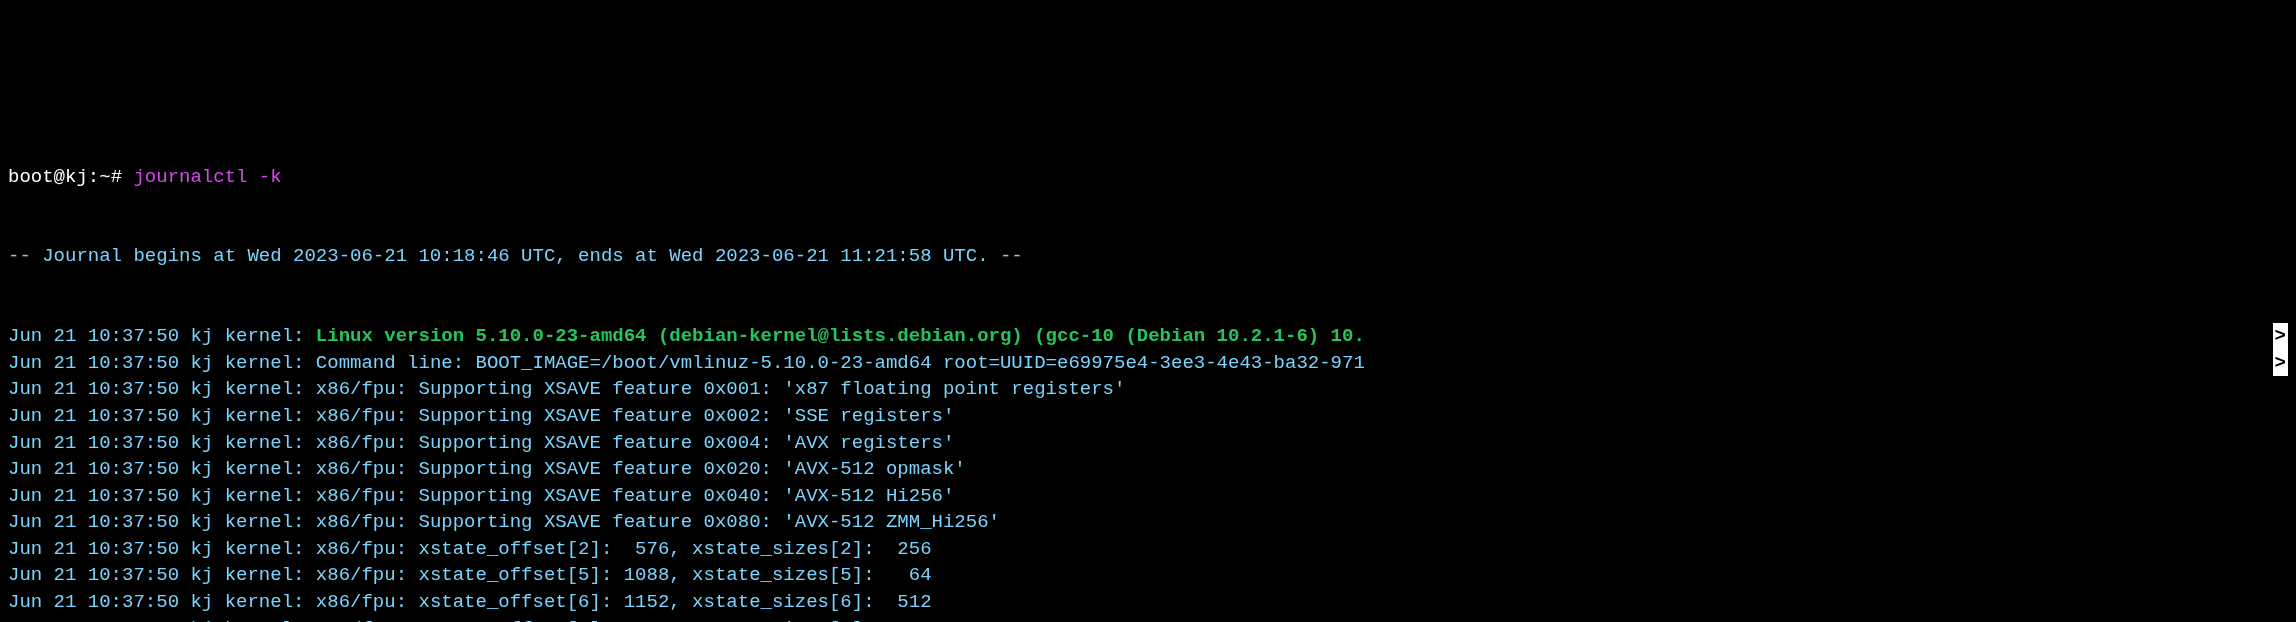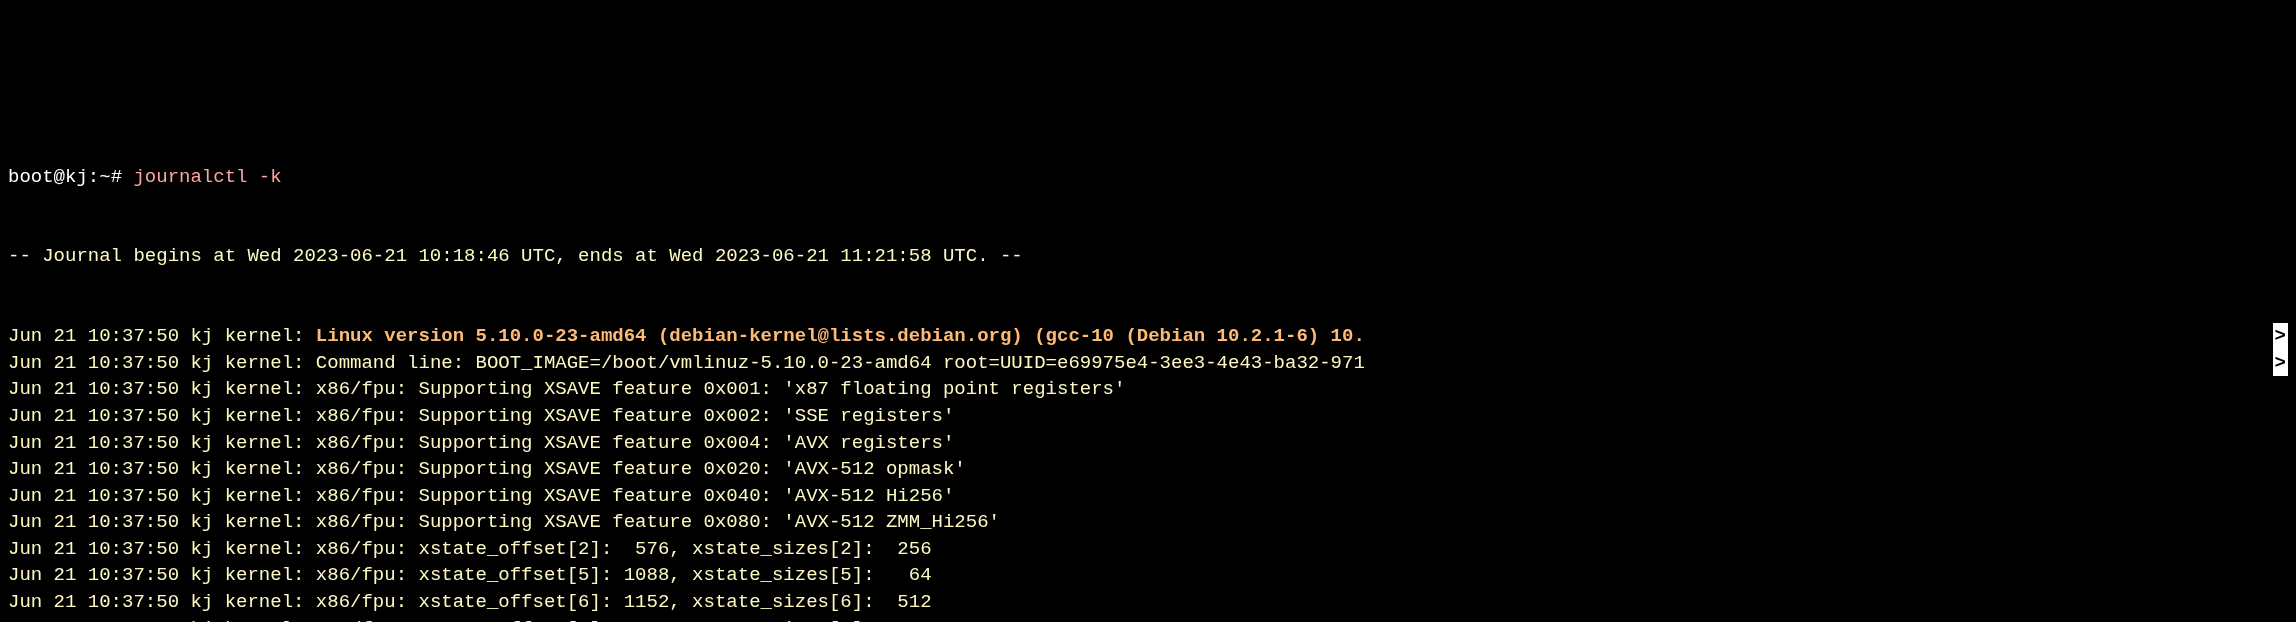--- a/index.html
+++ b/index.html
@@ -29,27 +29,27 @@
     .prompt-user {
       color: #ffffff;
     }
     .prompt-path {
       color: #ffffff;
     }
     .prompt-symbol {
       color: #ffffff;
     }
     .command {
-      color: #fca5a5;
+      color: #d946ef;
     }
     .gray {
-      color: #fef9c3;
+      color: #7dd3fc;
     }
     .bold-white {
-      color: #fdba74;
+      color: #22c55e;
       font-weight: bold;
     }
     .scroll-indicator {
       position: absolute;
       right: 0;
       top: 0;
       background-color: #ffffff;
       color: #000000;
       padding: 0 2px;
       font-weight: bold;

